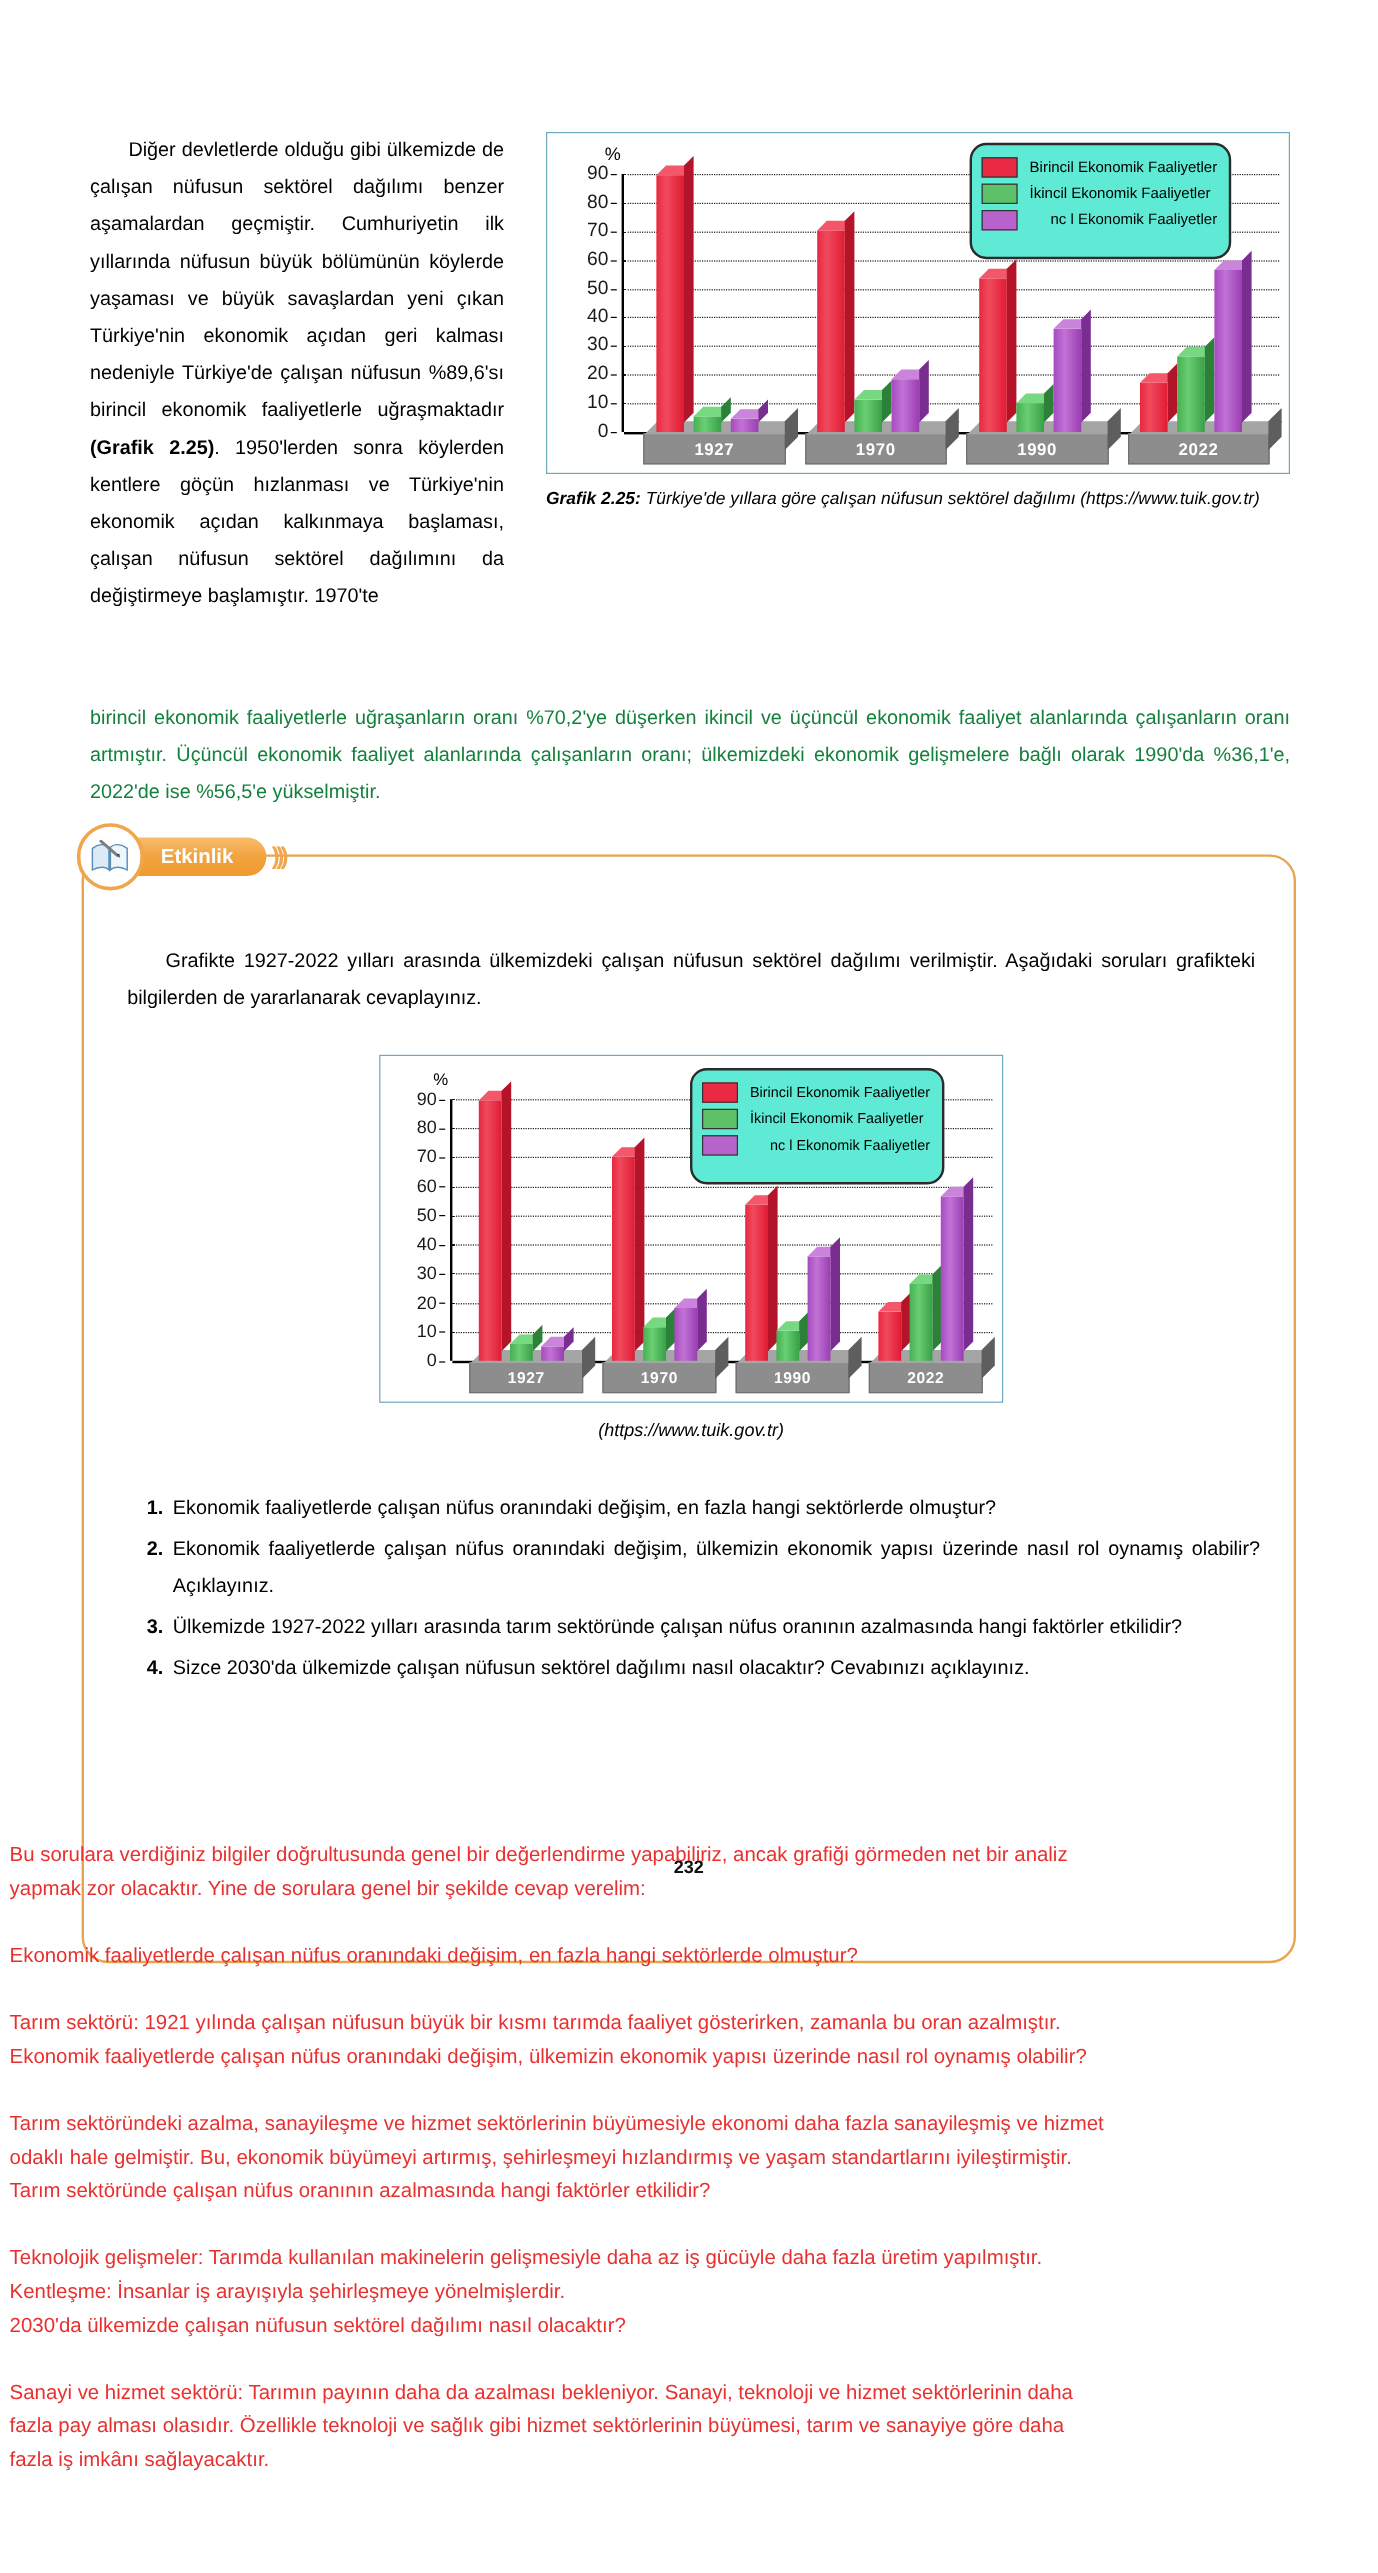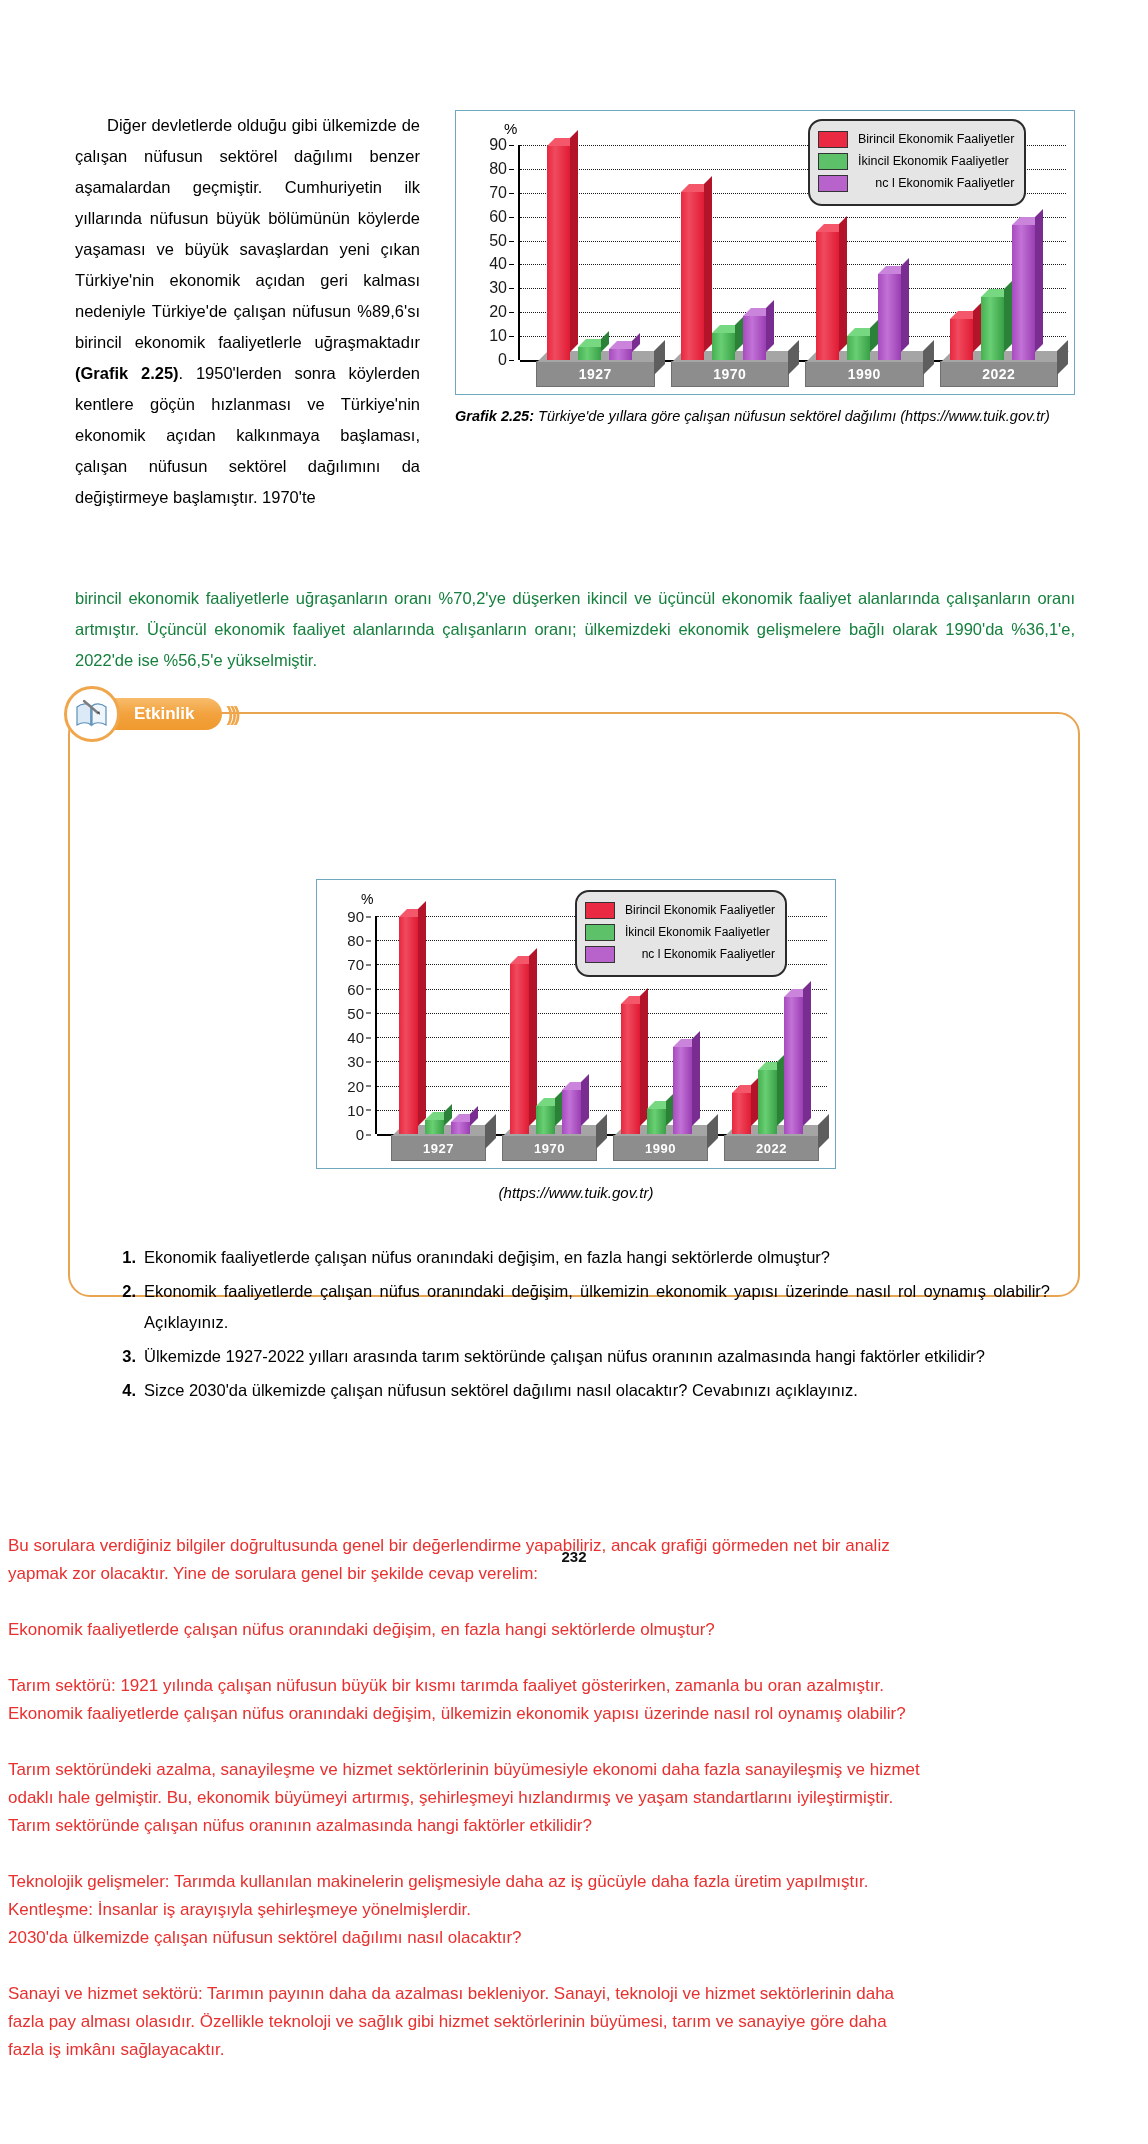--- a/index.html
+++ b/index.html
@@ -145,24 +145,24 @@
   .c2 .top   { background: #76d880; }
   .c2 .side  { background: #2b8138; }
 
   .c3 .front { background: linear-gradient(to right, #a74bbf 0%, #c272d6 40%, #9a3eb3 100%); }
   .c3 .top   { background: #cb84dc; }
   .c3 .side  { background: #7a2d90; }
 
   
   .legend {
     position: absolute;
-    background: #e5e5e5;
+    background: #5eead4;
     border: 2px solid #2b2b2b;
     border-radius: 14px;
-    padding: 7px 10px 10px 8px;
+    padding: 7px 10px 20px 8px;
   }
   .legend-row {
     display: flex;
     align-items: center;
     height: 22px;
   }
   .legend-swatch {
     width: 30px; height: 17px;
     border: 1px solid #333;
     flex: 0 0 auto;
@@ -196,21 +196,21 @@
     text-align: justify;
     color: #15803d;
   }
   .fullwidth-par p { margin: 0; }
 
   
   .etkinlik-box {
     position: absolute;
     left: 68px; top: 712px;
     width: 1012px;
-    height: 585px;
+    height: 924px;
     border: 2px solid #e8a44e;
     border-radius: 22px;
     background: #fff;
   }
   .etkinlik-header {
     position: absolute;
     left: -6px; top: -28px;
     display: flex;
     align-items: center;
     height: 56px;
@@ -478,20 +478,23 @@
           <path d="M9 2 L23 14" stroke="#7d7d7d" stroke-width="2.4" stroke-linecap="round"></path>
           <path d="M22 13 L25 16 L24.5 12.5 Z" fill="#444"></path>
         </svg>
       </div>
       <div class="etk-pill">
         <span>Etkinlik</span>
       </div>
       <div class="etk-waves">)))</div>
     </div>
 
+    <div class="etk-intro">
+      <p>Grafikte 1927-2022 yılları arasında ülkemizdeki çalışan nüfusun sektörel dağılımı verilmiştir. Aşağıdaki soruları grafikteki bilgilerden de yararlanarak cevaplayınız.</p>
+    </div>
 
     <div class="etk-chart-wrap">
       <div class="chart-frame big" id="chart2">
         <div class="chart-inner">
             <div class="y-unit" style="left: 44px; top: 11px; font-size: 14px;">%</div>
             <div class="plot" style="left: 58px; top: 36px; width: 452px; height: 218px;">
               <div class="baseline" style="top: 218px;"></div>
               <div class="gridline" style="top: 193.778px;"></div>
               <div class="gridline" style="top: 169.556px;"></div>
               <div class="gridline" style="top: 145.333px;"></div>

